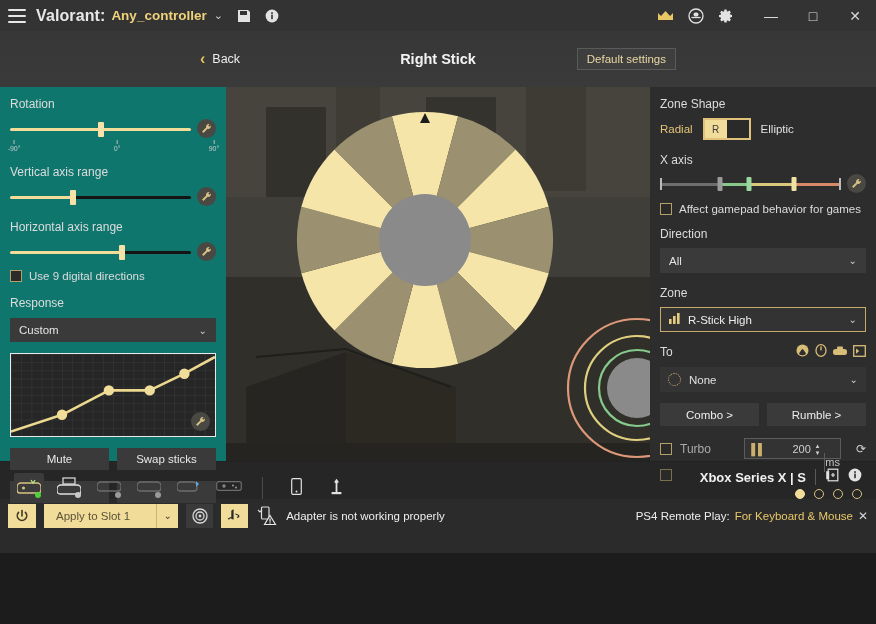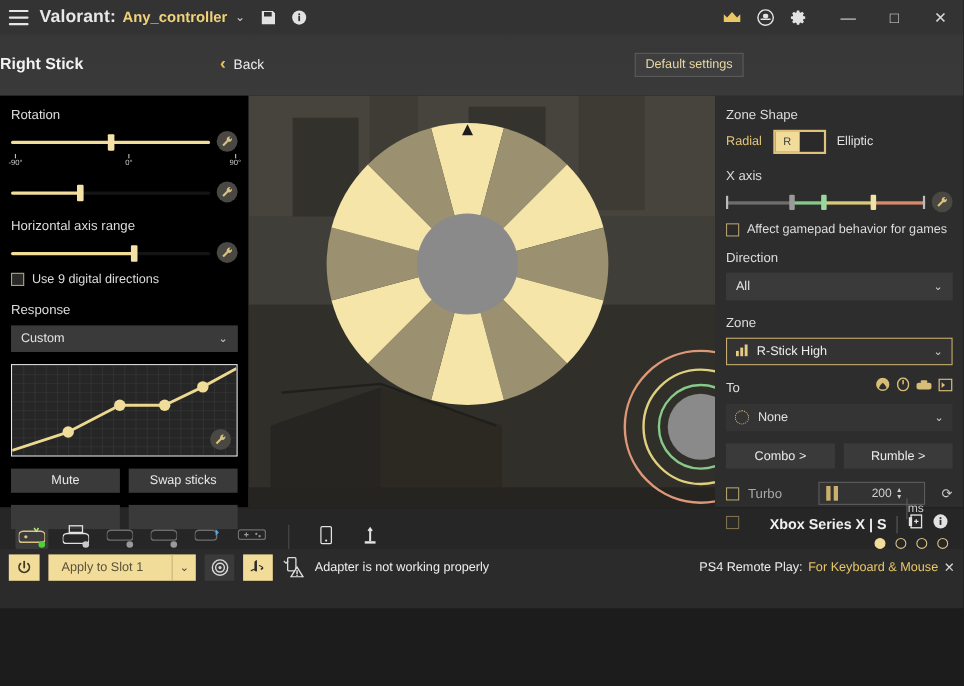--- a/index.html
+++ b/index.html
@@ -33,33 +33,33 @@
 
   
   .subheader {
     height: 56px; position:relative;
     background: linear-gradient(180deg,#373737 0%,#3a3a3a 100%);
     display:flex; align-items:center;
   }
   .back-btn { position:absolute; left:200px; display:flex; align-items:center; gap:7px; cursor:pointer;}
   .back-chev { color:#e8c15a; font-size:16px; font-weight:bold; line-height:1;}
   .back-label { color:#ececec; font-size:12.5px;}
-  .page-title { position:absolute; left:0; right:0; color:#f2f2f2; font-size:14.5px; font-weight:bold;}
+  .page-title { position:absolute; left:0; right:0; text-align:center; color:#f2f2f2; font-size:14.5px; font-weight:bold;}
   .default-btn {
     position:absolute; right:200px; padding:4px 9px;
     border:1px solid #5a5a5a; color:#e9d7a3; font-size:11.5px;
     background:rgba(255,255,255,.03); cursor:pointer;
   }
 
   
   .body { display:flex; height:374px; }
 
   
   .left {
-    width: 226px; background:#000000; padding:10px 10px 0 10px;
+    width: 226px; background:#0f766e; padding:10px 10px 0 10px;
     position:relative; flex:0 0 226px;
   }
   .lbl { color:#dcdcdc; font-size:12px; margin-bottom:8px; }
   .slider-row { display:flex; align-items:center; gap:6px; margin-bottom:2px;}
   .track-wrap { position:relative; flex:1; height:16px; }
   .track { position:absolute; top:7px; left:0; right:0; height:3px; background:#f2dc9a; border-radius:2px;}
   .track.half { background:linear-gradient(90deg,#f2dc9a 0 var(--p),#141414 var(--p) 100%); }
   .knob { position:absolute; top:1px; width:6px; height:15px; background:#f6e2a8; border-radius:1px; transform:translateX(-3px);}
   .wrench {
     width:19px;height:19px;border-radius:50%;background:#4a4843;
@@ -254,20 +254,21 @@
               <path fill="#d9c282" d="M9.4 1.3a3 3 0 00-3.8 3.6L1.2 9.3l1.5 1.5 4.4-4.4a3 3 0 003.6-3.8L9.2 4.1 7.9 2.8l1.5-1.5z"></path>
             </svg>
         </div>
       </div>
       <div class="ticks" id="rot-ticks">
           <div class="tick" style="left: 2%;"><i></i>-90°</div>
           <div class="tick" style="left: 52%;"><i></i>0°</div>
           <div class="tick" style="left: 99%;"><i></i>90°</div>
         </div>
 
+      <div class="lbl">Vertical axis range</div>
       <div class="slider-row">
         <div class="track-wrap">
           <div class="track half" id="vert-track" style="--p: 35%;"></div>
           <div class="knob" id="vert-knob" style="left: 35%;"></div>
         </div>
         <div class="wrench">
           <svg width="11" height="11" viewBox="0 0 12 12">
               <path fill="#d9c282" d="M9.4 1.3a3 3 0 00-3.8 3.6L1.2 9.3l1.5 1.5 4.4-4.4a3 3 0 003.6-3.8L9.2 4.1 7.9 2.8l1.5-1.5z"></path>
             </svg>
         </div>

